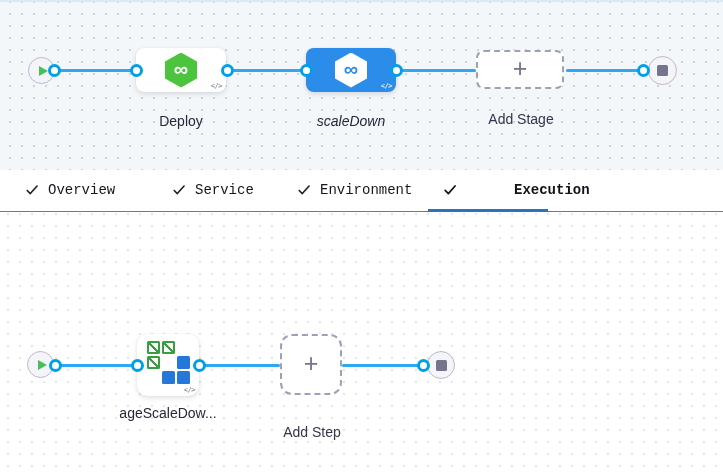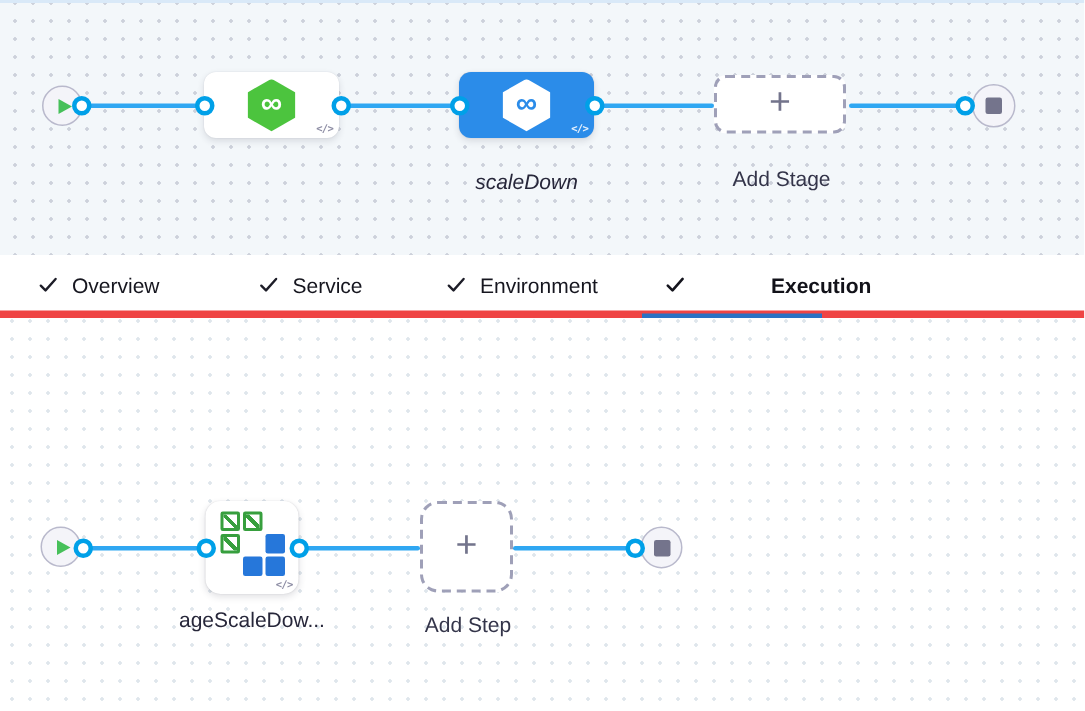--- a/index.html
+++ b/index.html
@@ -19,21 +19,22 @@
     position: absolute; left: 0; top: 0; width: 723px; height: 170px;
     background-color: #f3f7fa;
     background-image: radial-gradient(circle, #cdd1db 1px, transparent 1.4px);
     background-size: 12px 12px;
     background-position: 4px 6px;
     border-top: 2px solid #d9e9f8;
   }
   .tab-bar {
     position: absolute; left: 0; top: 170px; width: 723px; height: 42px;
     background: #ffffff;
-    border-bottom: 5px solid #ef4444;
+    border-bottom: 1px solid #ef4444;
+    font-family: Liberation Mono, monospace;
   }
   .canvas-bottom {
     position: absolute; left: 0; top: 212px; width: 723px; height: 262px;
     background-color: #ffffff;
     background-image: radial-gradient(circle, #dfe6ec 1px, transparent 1.4px);
     background-size: 12px 12px;
     background-position: 2px 8px;
   }
 
   
@@ -147,21 +148,21 @@
 
   #b-ring-1 { left: 49px;  top: 147px; }
   #b-ring-2 { left: 131px; top: 147px; }
   #b-ring-3 { left: 193px; top: 147px; }
   #b-ring-4 { left: 417px; top: 147px; }
 
   #step-card { left: 137px; top: 122px; width: 62px; height: 62px; border-radius: 10px; }
   #add-step-box { left: 280px; top: 122px; width: 62px; height: 61px; border-radius: 12px; }
 
   #step-label     { left: 93px;  top: 190px; width: 150px; }
-  #add-step-label { left: 262px; top: 193px; width: 100px; }
+  #add-step-label { left: 262px; top: 209px; width: 100px; }
 
   
   .k8s-grid {
     display: grid; grid-template-columns: repeat(3, 13px);
     grid-template-rows: repeat(3, 13px); gap: 2px;
     margin-top: -6px;
   }
   .k8s-cell { width: 13px; height: 13px; border-radius: 1.5px; }
   .k8s-cell.green {
     border: 2px solid #379f3e;
@@ -208,20 +209,21 @@
       <div class="stop-sq"></div>
     </div>
 
     <div class="ring" id="t-ring-1"></div>
     <div class="ring" id="t-ring-2"></div>
     <div class="ring" id="t-ring-3"></div>
     <div class="ring" id="t-ring-4"></div>
     <div class="ring" id="t-ring-5"></div>
     <div class="ring" id="t-ring-6"></div>
 
+    <div class="node-label" id="deploy-label">Deploy</div>
     <div class="node-label" id="scaledown-label">scaleDown</div>
     <div class="node-label muted" id="add-stage-label">Add Stage</div>
   </div>
 
   <div class="tab-bar">
 
     <div class="tab" id="tab-overview">
       <svg class="check-icon" viewBox="0 0 16 16">
         <path d="M2.5 8.5l3.6 3.6L13.8 3.4" stroke="#1d1d28" stroke-width="1.8" fill="none" stroke-linecap="round" stroke-linejoin="round"></path>
       </svg>

